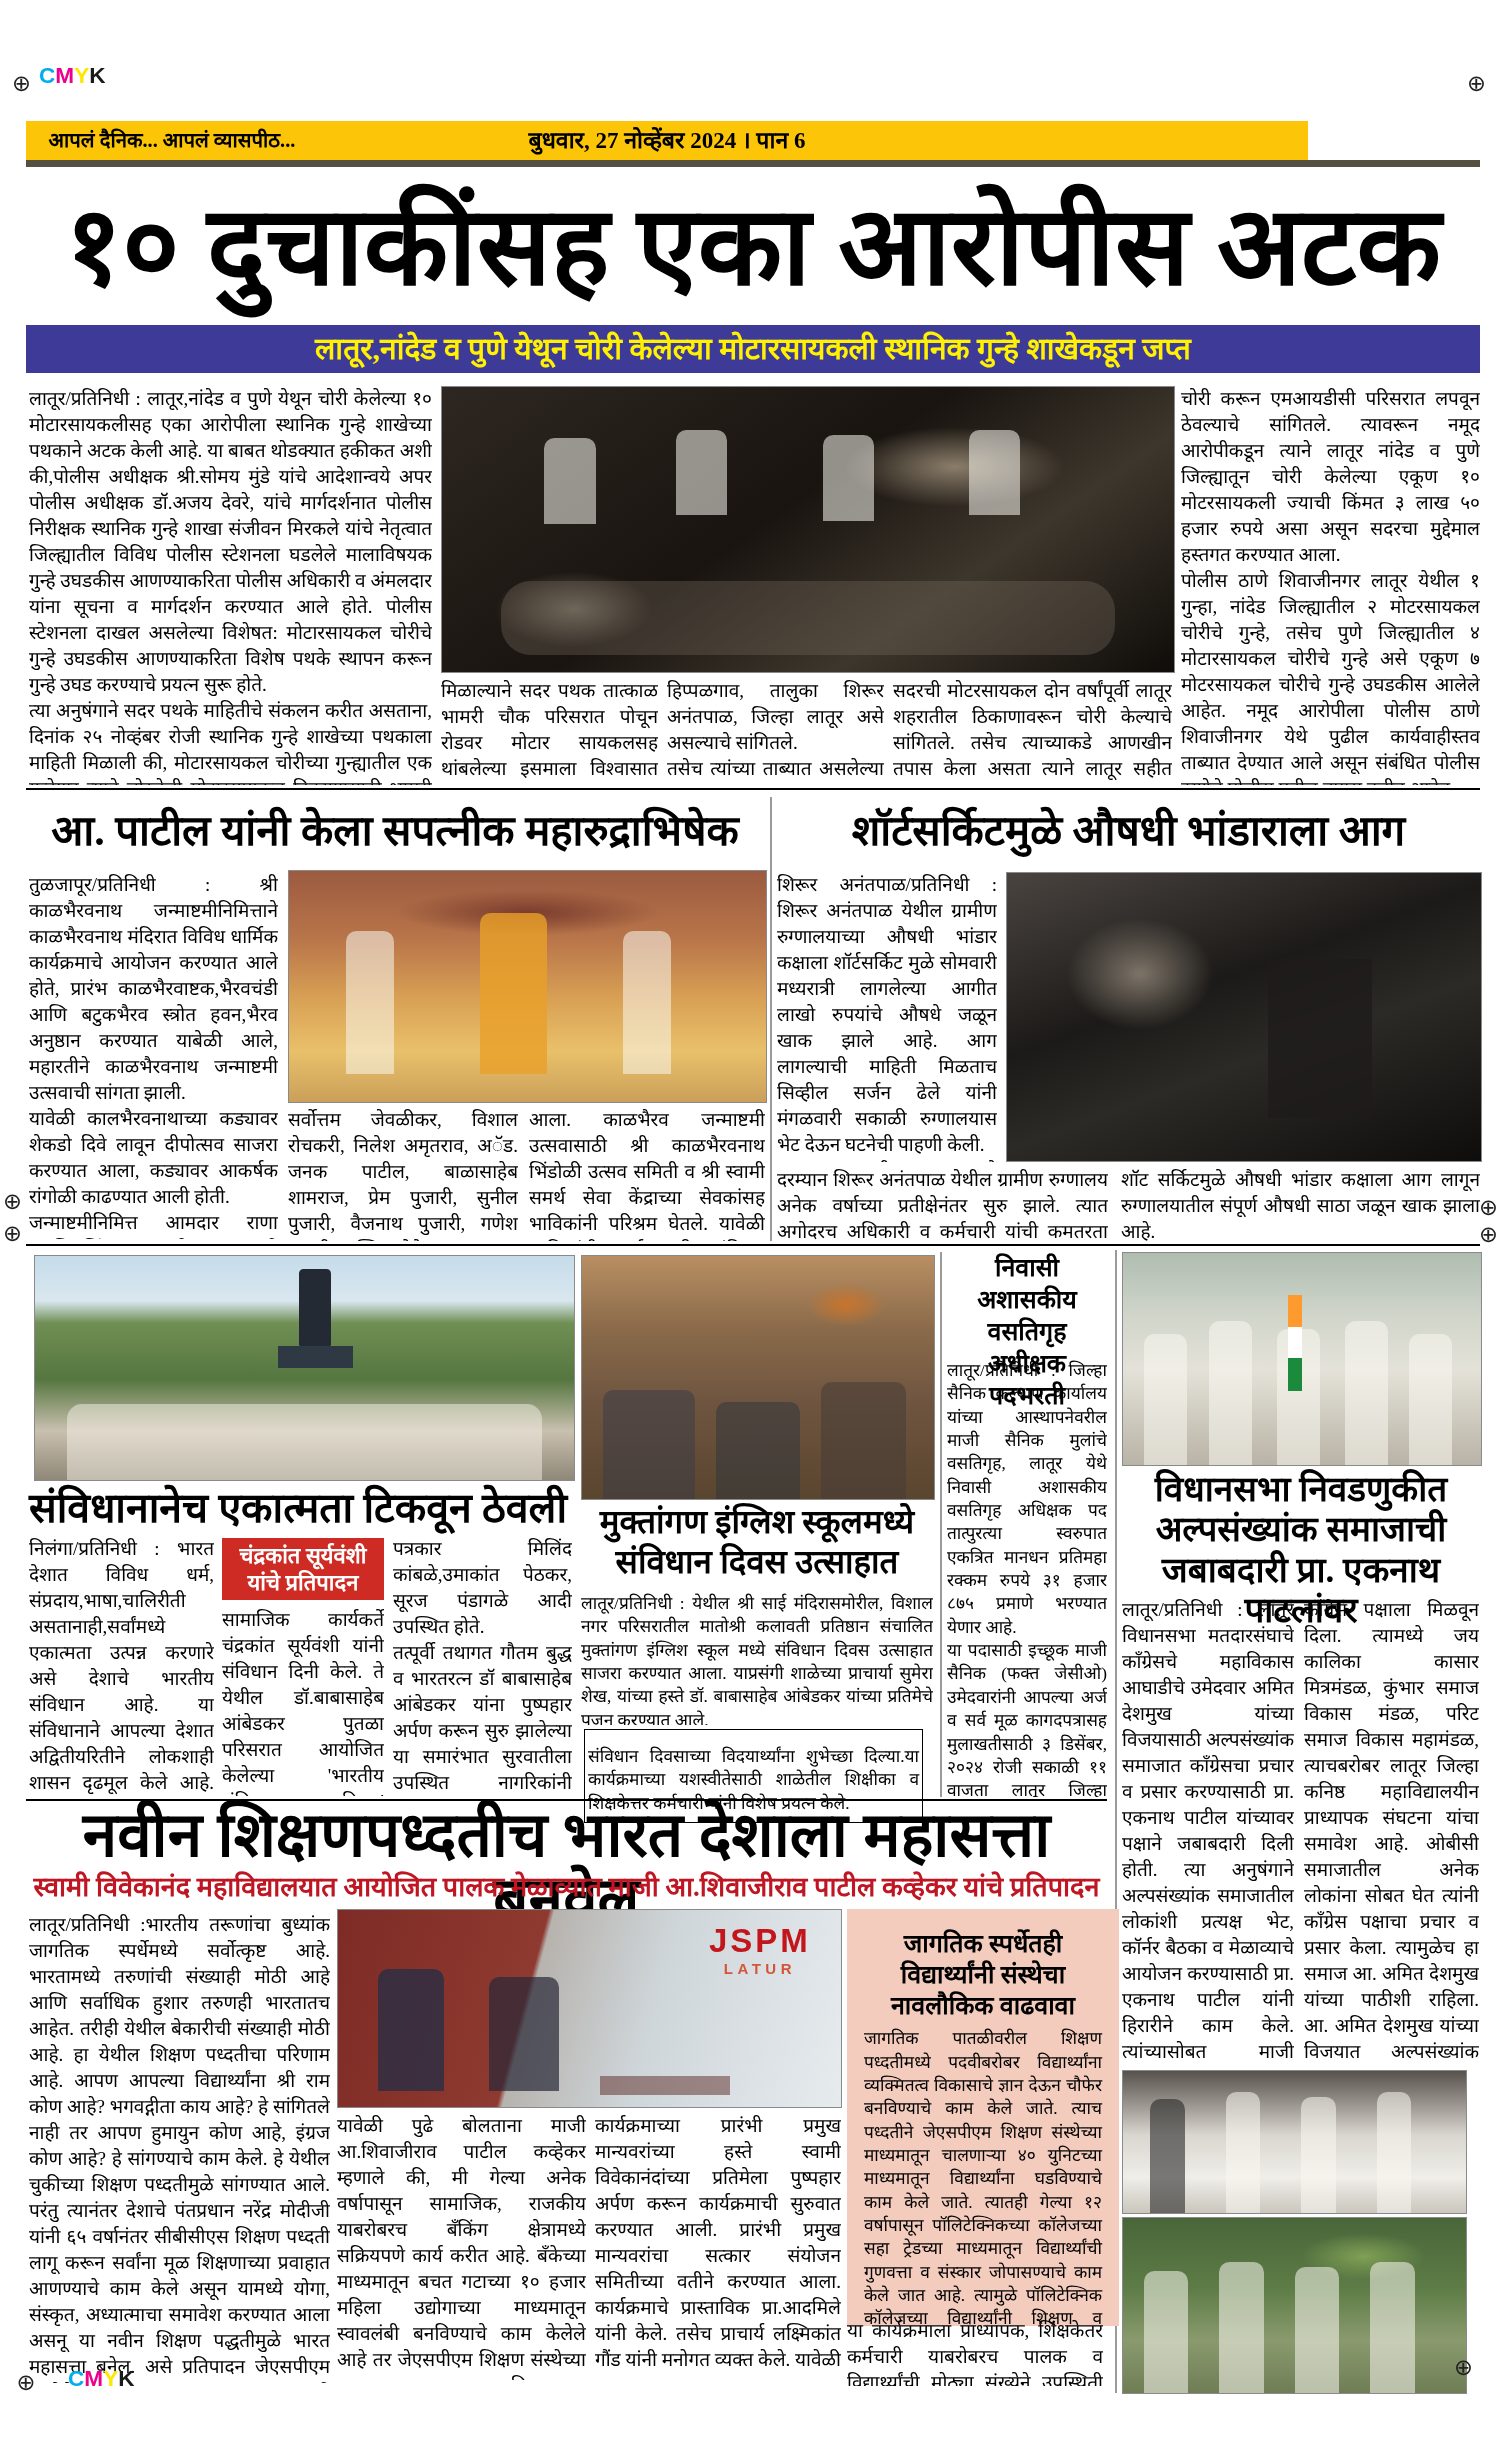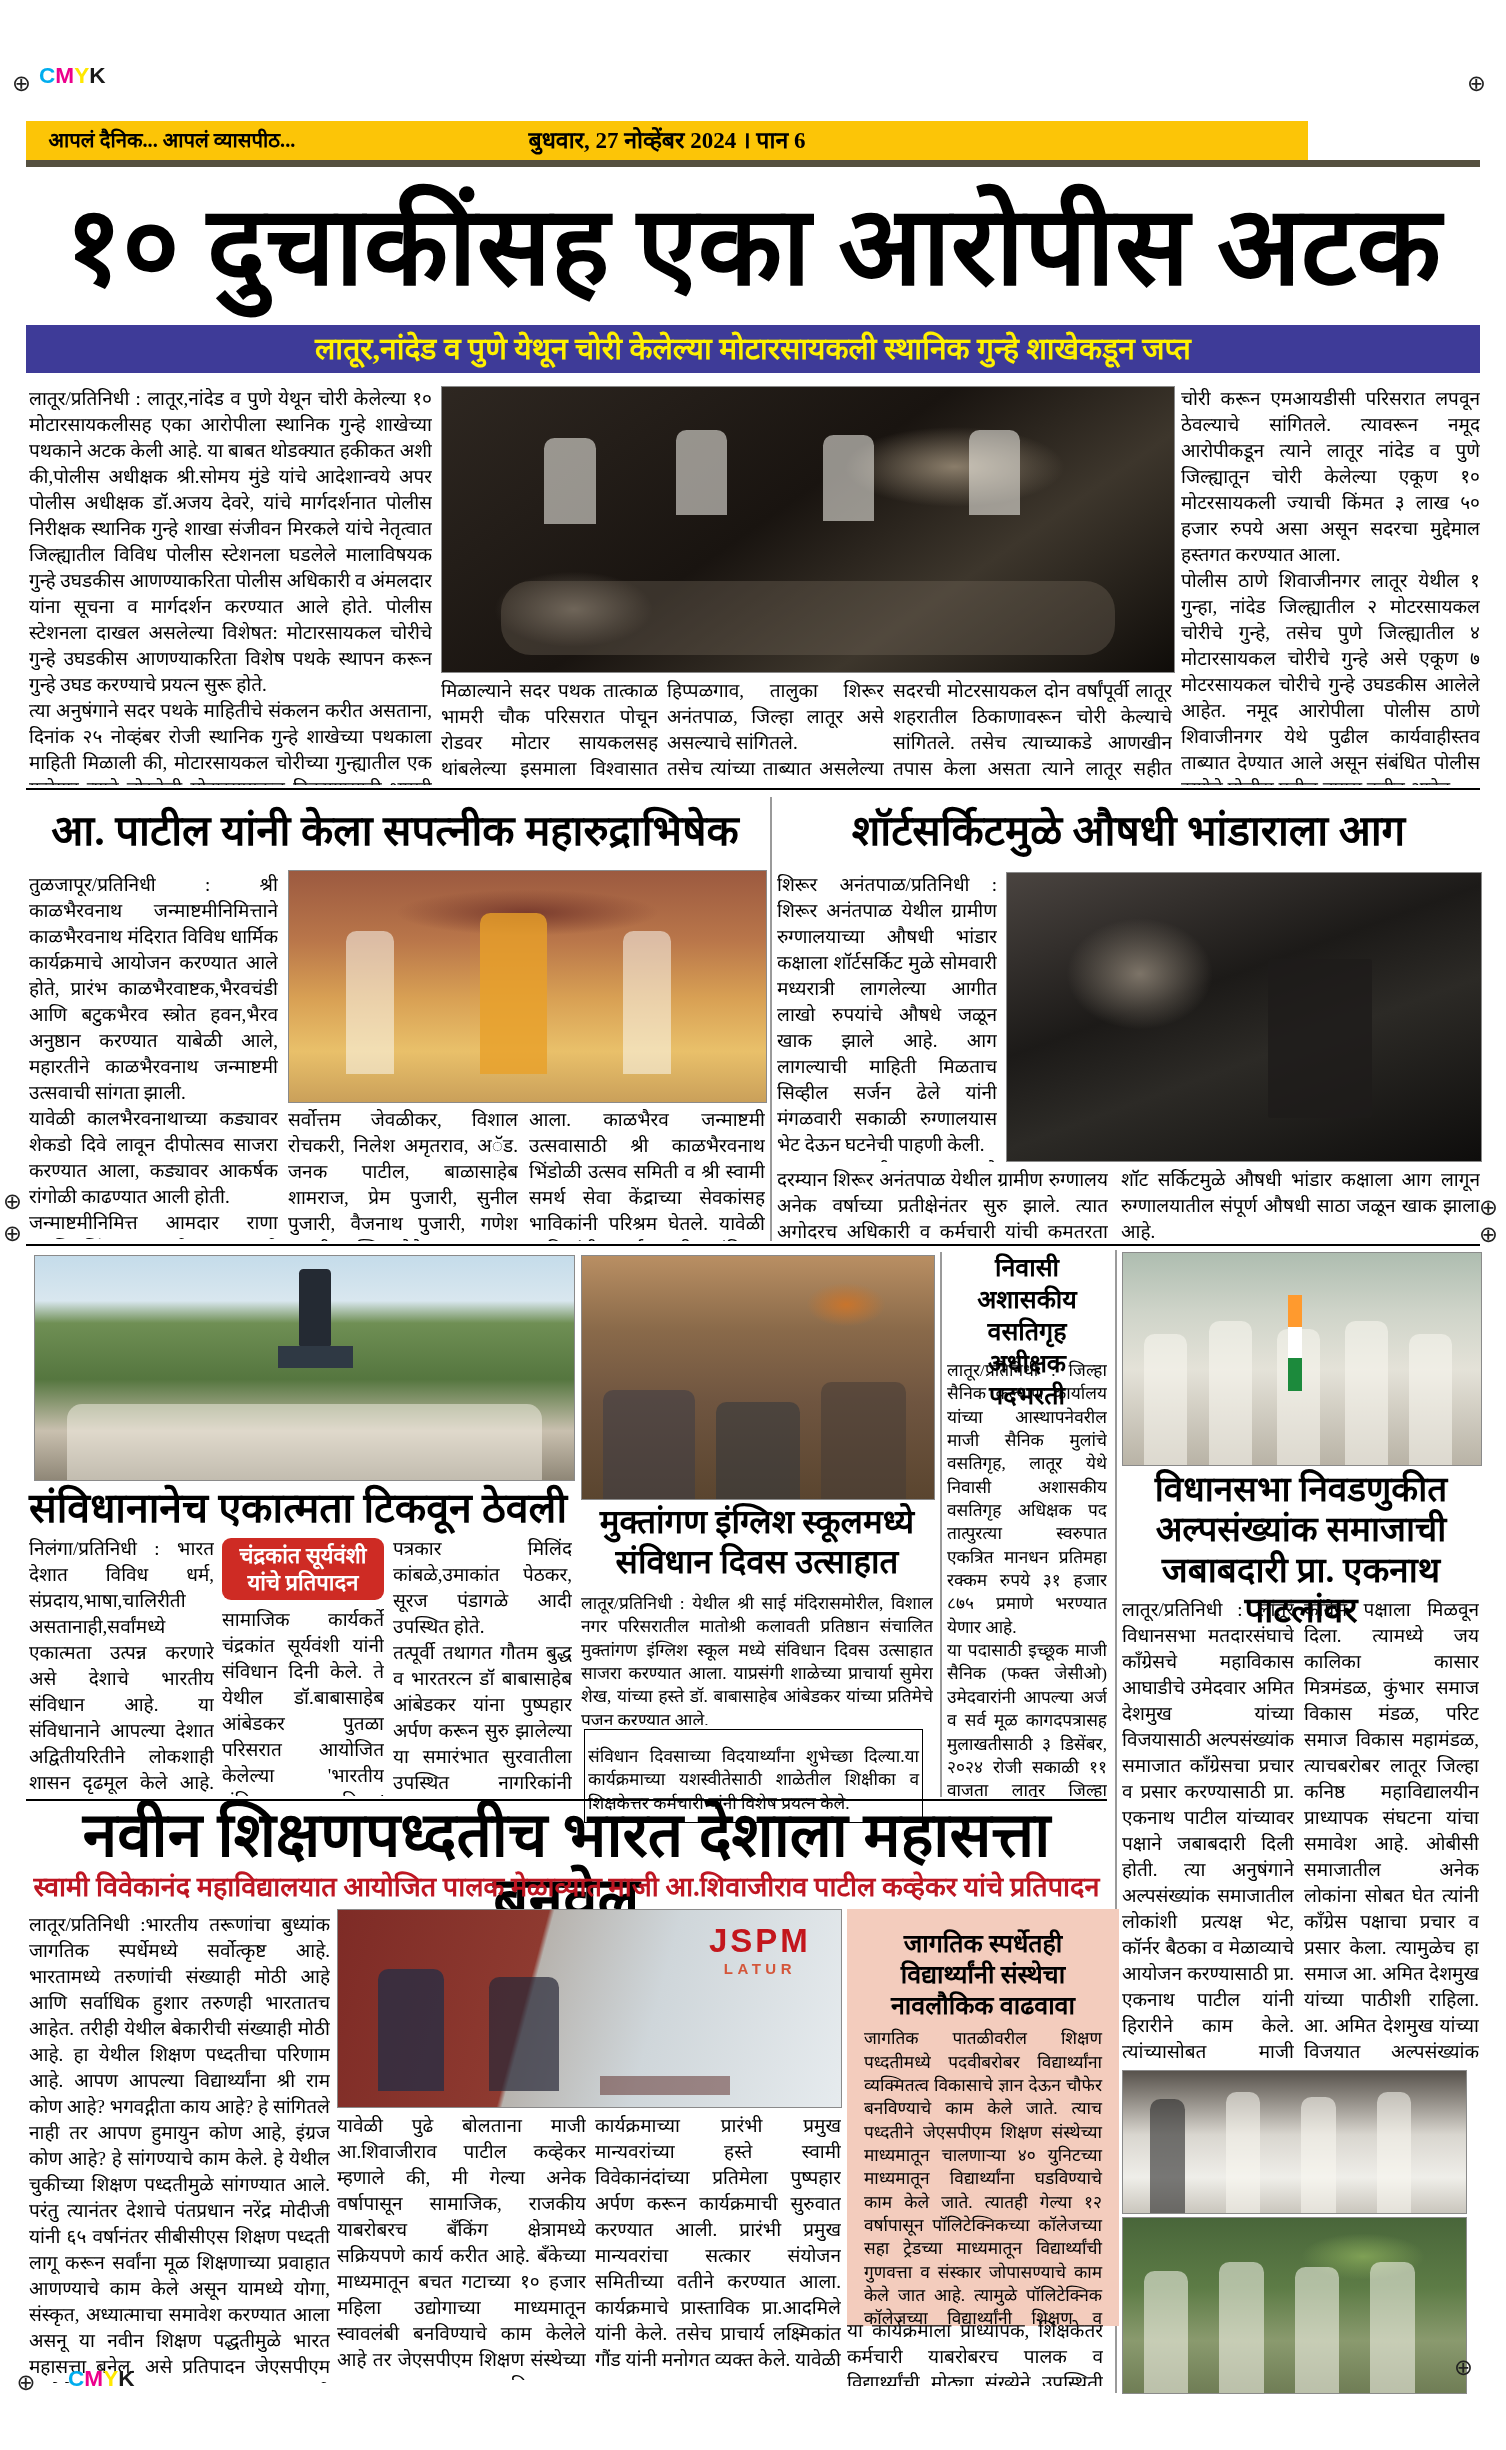--- a/index.html
+++ b/index.html
@@ -106,21 +106,21 @@
 
   <div class="abs hrule" style="left:26px;top:1244px;width:1454px;"></div>
 
   <div class="abs photo ph-statue" style="left:34px;top:1255px;width:539px;height:224px;">
     <div class="abs" style="left:49%;top:6%;width:6%;height:34%;background:#242a33;border-radius:4.5px 4.5px 1.5px 1.5px;"></div>
     <div class="abs" style="left:45%;top:40%;width:14%;height:10%;background:#2f3944;"></div>
     <div class="figure" style="left:6%;bottom:0;width:88%;height:34%;background:rgba(245,242,232,.5);border-radius:15px 15px 0 0;"></div>
   </div>
   <div class="abs headline" style="left:29px;top:1485px;width:546px;height:47px;line-height:47px;font-size:41px;">संविधानानेच एकात्मता टिकवून ठेवली</div>
   <div class="abs body-text" style="left:29px;top:1536px;width:185px;height:260px;">निलंगा/प्रतिनिधी : भारत देशात विविध धर्म, संप्रदाय,भाषा,चालिरीती असतानाही,सर्वांमध्ये एकात्मता उत्पन्न करणारे असे देशाचे भारतीय संविधान आहे. या संविधानाने आपल्या देशात अद्वितीयरितीने लोकशाही शासन दृढमूल केले आहे. म्हणून त्याचे आपल्या जीवनात महत्व आहे.भारतरत्न डॉ बाबासाहेब आंबेडकर यांच्या उत्तुंग प्रतिभेची ते साक्ष आहे,असे प्रतिपादन</div>
-  <div class="abs" style="left:222px;top:1538px;width:162px;height:62px;background:#ce2b24;display:flex;align-items:center;justify-content:center;border-radius:9px;">
+  <div class="abs" style="left:222px;top:1538px;width:162px;height:62px;background:#ce2b24;display:flex;align-items:center;justify-content:center;">
     <div class="headline center" style="font-size:22px;line-height:1.25;color:#ffffff;">चंद्रकांत सूर्यवंशी यांचे प्रतिपादन</div>
   </div>
   <div class="abs body-text" style="left:222px;top:1607px;width:162px;height:189px;">सामाजिक कार्यकर्ते चंद्रकांत सूर्यवंशी यांनी संविधान दिनी केले. ते येथील डॉ.बाबासाहेब आंबेडकर पुतळा परिसरात आयोजित केलेल्या 'भारतीय संविधान दिवस' समारोहात काढले. यावेळी वंचीतचे अंकुश कांबळे, माजी नगरसेवक विष्णू ढेरे, टिंबर सूर्यवंशी, रमेश ढेरे, रमेश वाघोले, दिनेश कांबळे,</div>
   <div class="abs body-text" style="left:393px;top:1536px;width:179px;height:260px;">पत्रकार मिलिंद कांबळे,उमाकांत पेठकर, सूरज पंडागळे आदी उपस्थित होते.
 तत्पूर्वी तथागत गौतम बुद्ध व भारतरत्न डॉ बाबासाहेब आंबेडकर यांना पुष्पहार अर्पण करून सुरु झालेल्या या समारंभात सुरवातीला उपस्थित नागरिकांनी संविधानाच्या उद्देशिका सामुदायिकपणे वाचन करण्यात आली.कार्यक्रमाचे सूत्रसंचालन माजी नगरसेवक विष्णू ढेरे यांनी केले.</div>
 
   <div class="abs photo ph-school" style="left:581px;top:1255px;width:352px;height:243px;">
     <div class="figure" style="left:6%;bottom:0;width:26%;height:45%;background:rgba(60,60,70,.55);"></div>
     <div class="figure" style="left:38%;bottom:0;width:24%;height:40%;background:rgba(50,55,60,.55);"></div>
     <div class="figure" style="left:68%;bottom:0;width:24%;height:48%;background:rgba(70,60,55,.55);"></div>

